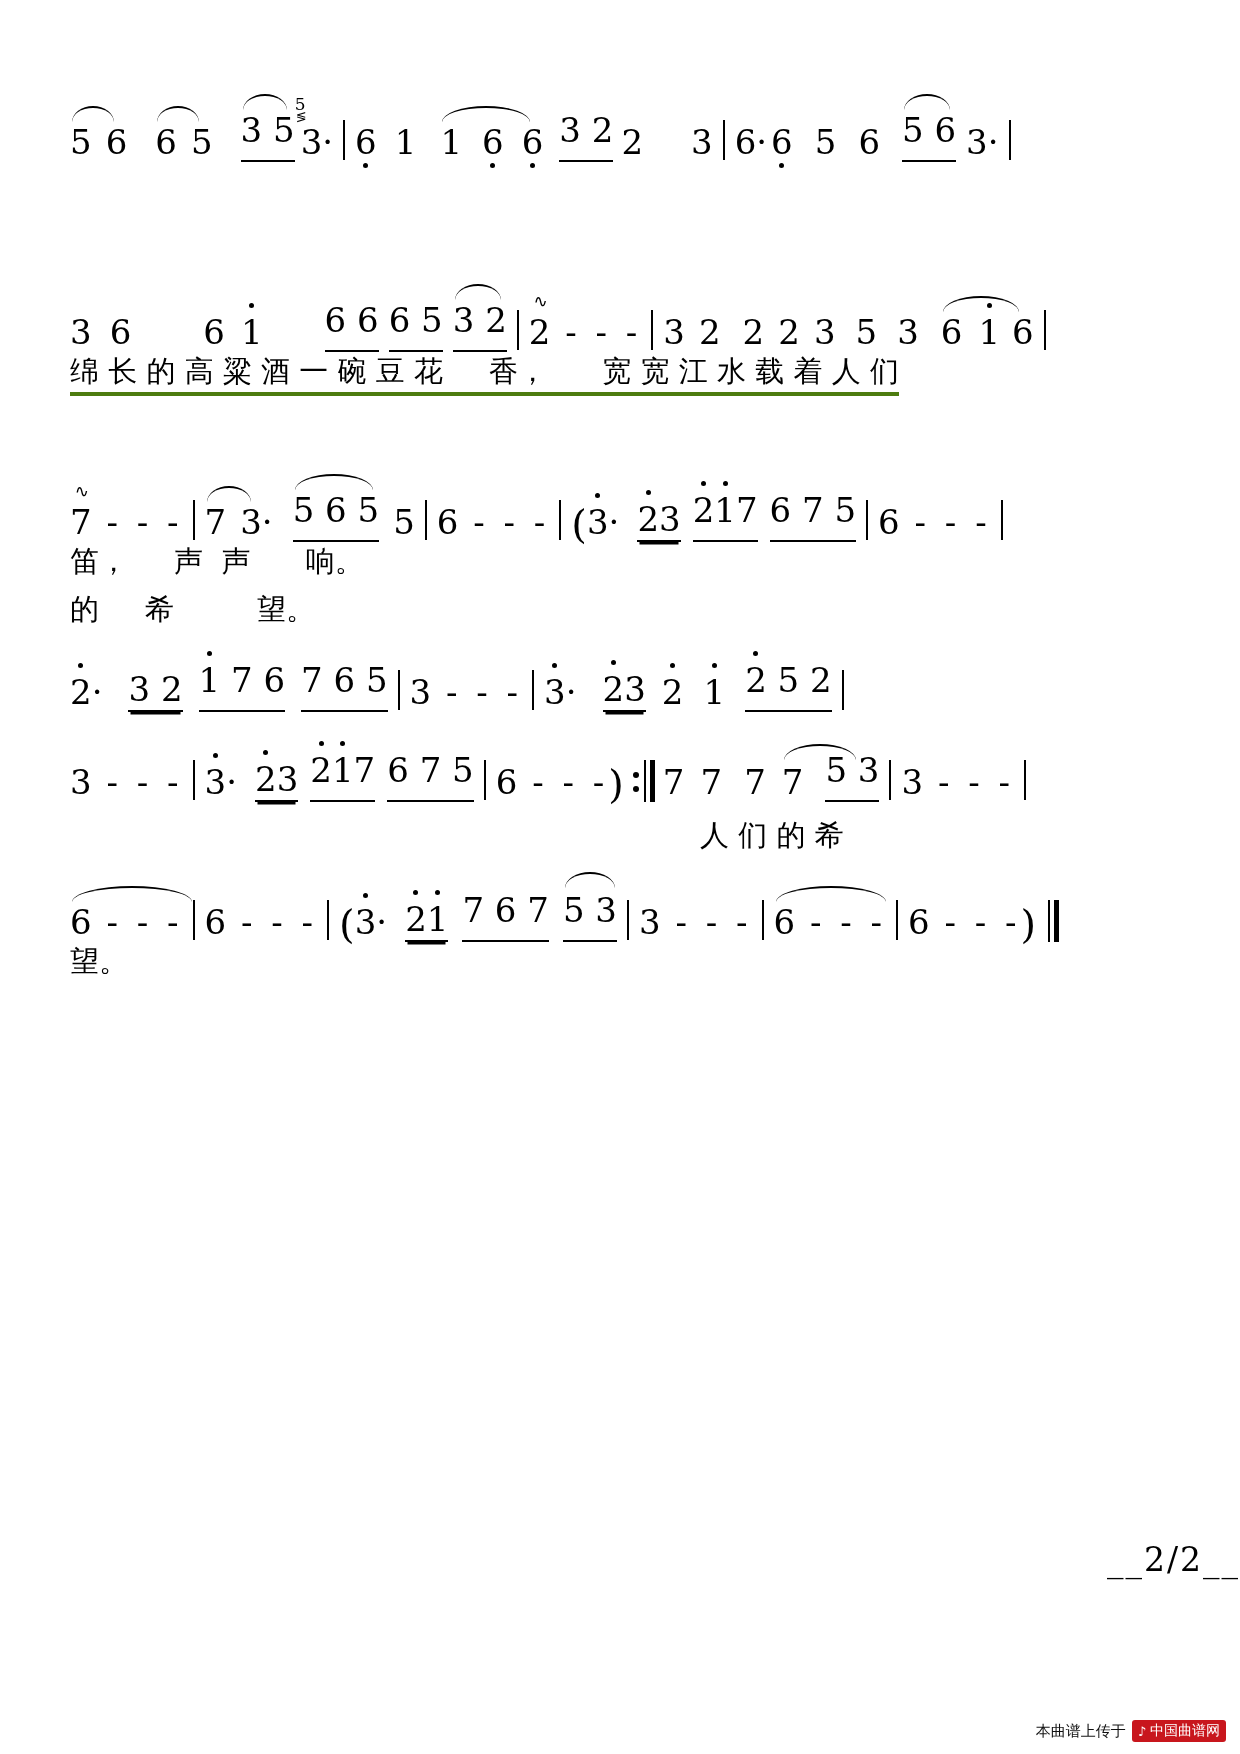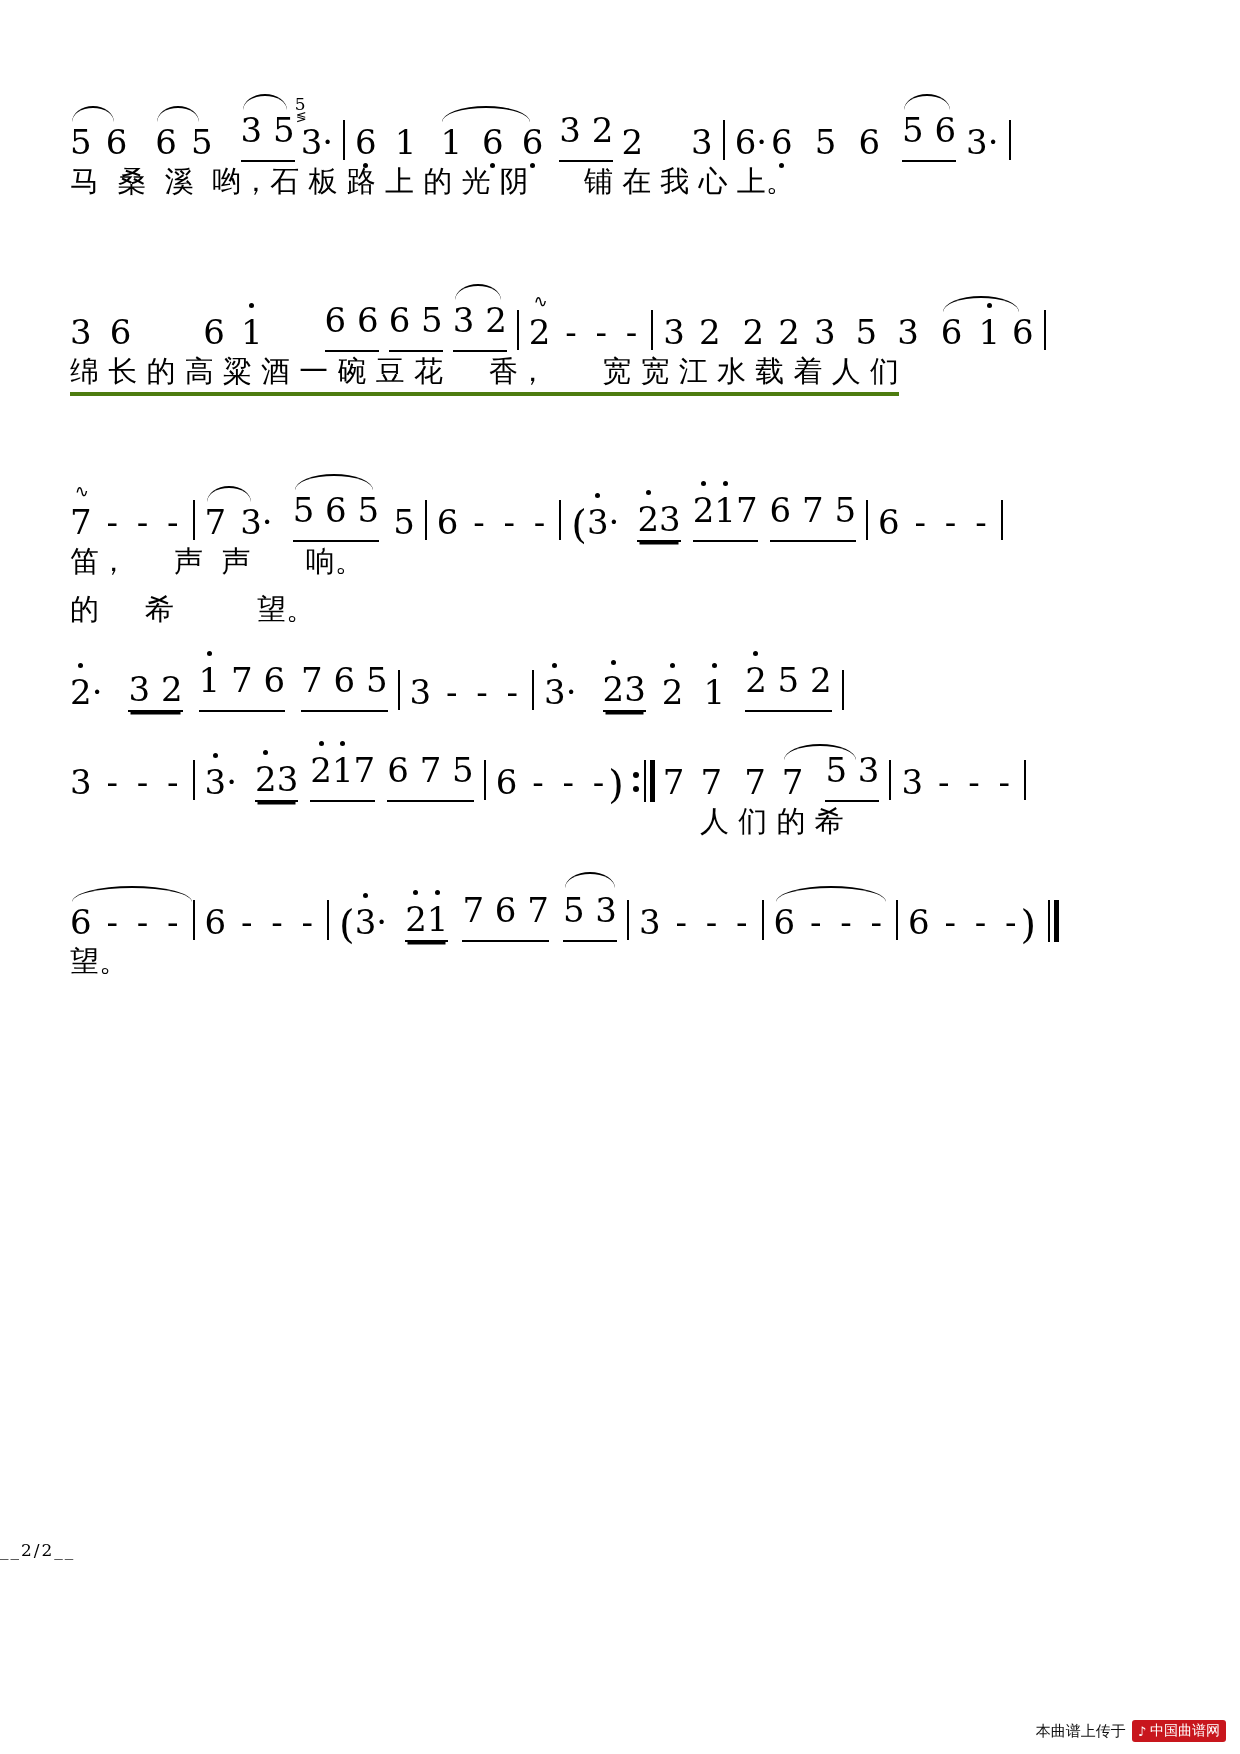--- a/index.html
+++ b/index.html
@@ -98,23 +98,23 @@
     background: #000;
     height: 40px;
     margin: 0 10px 2px 10px;
     vertical-align: bottom;
   }
   .dashes { letter-spacing: 4px; }
   .footer-page {
     position: absolute;
     left: 0; right: 0;
     top: 1540px;
-    text-align: left;
+    text-align: right;
     font-family: "DejaVu Serif", serif;
-    font-size: 17px;
+    font-size: 33px;
     letter-spacing: 2px;
   }
   .credit {
     position: absolute;
     right: 14px;
     bottom: 12px;
     display: flex;
     align-items: center;
     font-size: 15px;
     font-family: "DejaVu Sans", sans-serif;
@@ -197,23 +197,20 @@
       <span class="tok">2</span><span style="width:48px;display:inline-block"></span>
       <span class="tok">3</span>
       <span class="barline"></span>
       <span class="tok">6·</span><span style="width:4px;display:inline-block"></span>
       <span class="tok dot-dn">6</span><span style="width:22px;display:inline-block"></span>
       <span class="tok">5</span><span style="width:22px;display:inline-block"></span>
       <span class="tok">6</span><span style="width:22px;display:inline-block"></span>
       <span class="tok beam1"><span class="slur" style="left:2px; top:-16px; width:46px;"></span>5 6</span><span style="width:10px;display:inline-block"></span>
       <span class="tok">3·</span>
       <span class="barline"></span>
-    </div>
-    <div class="lyr-row">
-      <span>马  桑  溪  哟，石 板 路 上 的 光 阴      铺 在 我 心 上。</span>
     </div>
   </div>
 
   <div class="system" style="top:290px;">
     <div class="notes-row">
       <span class="tok">3</span><span style="width:18px;display:inline-block"></span>
       <span class="tok">6</span><span style="width:72px;display:inline-block"></span>
       <span class="tok">6</span><span style="width:16px;display:inline-block"></span>
       <span class="tok dot-up">1</span><span style="width:62px;display:inline-block"></span>
       <span class="tok beam1">6 6</span><span style="width:10px;display:inline-block"></span>
@@ -301,21 +298,21 @@
       </span>
       <span class="tok">7</span><span style="width:16px;display:inline-block"></span>
       <span class="tok">7</span><span style="width:22px;display:inline-block"></span>
       <span class="tok">7</span><span style="width:16px;display:inline-block"></span>
       <span class="tok">7<span class="slur" style="left:2px; top:-18px; width:72px;"></span></span><span style="width:22px;display:inline-block"></span>
       <span class="tok beam1">5 3</span>
       <span class="barline"></span>
       <span class="tok">3</span><span class="dashes"> - - -</span>
       <span class="barline"></span>
     </div>
-    <div class="lyr-row" style="padding-left:630px;">
+    <div class="lyr-row" style="padding-left:630px;margin-top:14px;">
       <span>人 们 的 希</span>
     </div>
   </div>
 
   <div class="system" style="top:880px;">
     <div class="notes-row">
       <span class="tok">6<span class="slur" style="left:2px; top:-16px; width:120px;"></span></span><span class="dashes"> - - -</span>
       <span class="barline"></span>
       <span class="tok">6</span><span class="dashes"> - - -</span>
       <span class="barline"></span>

